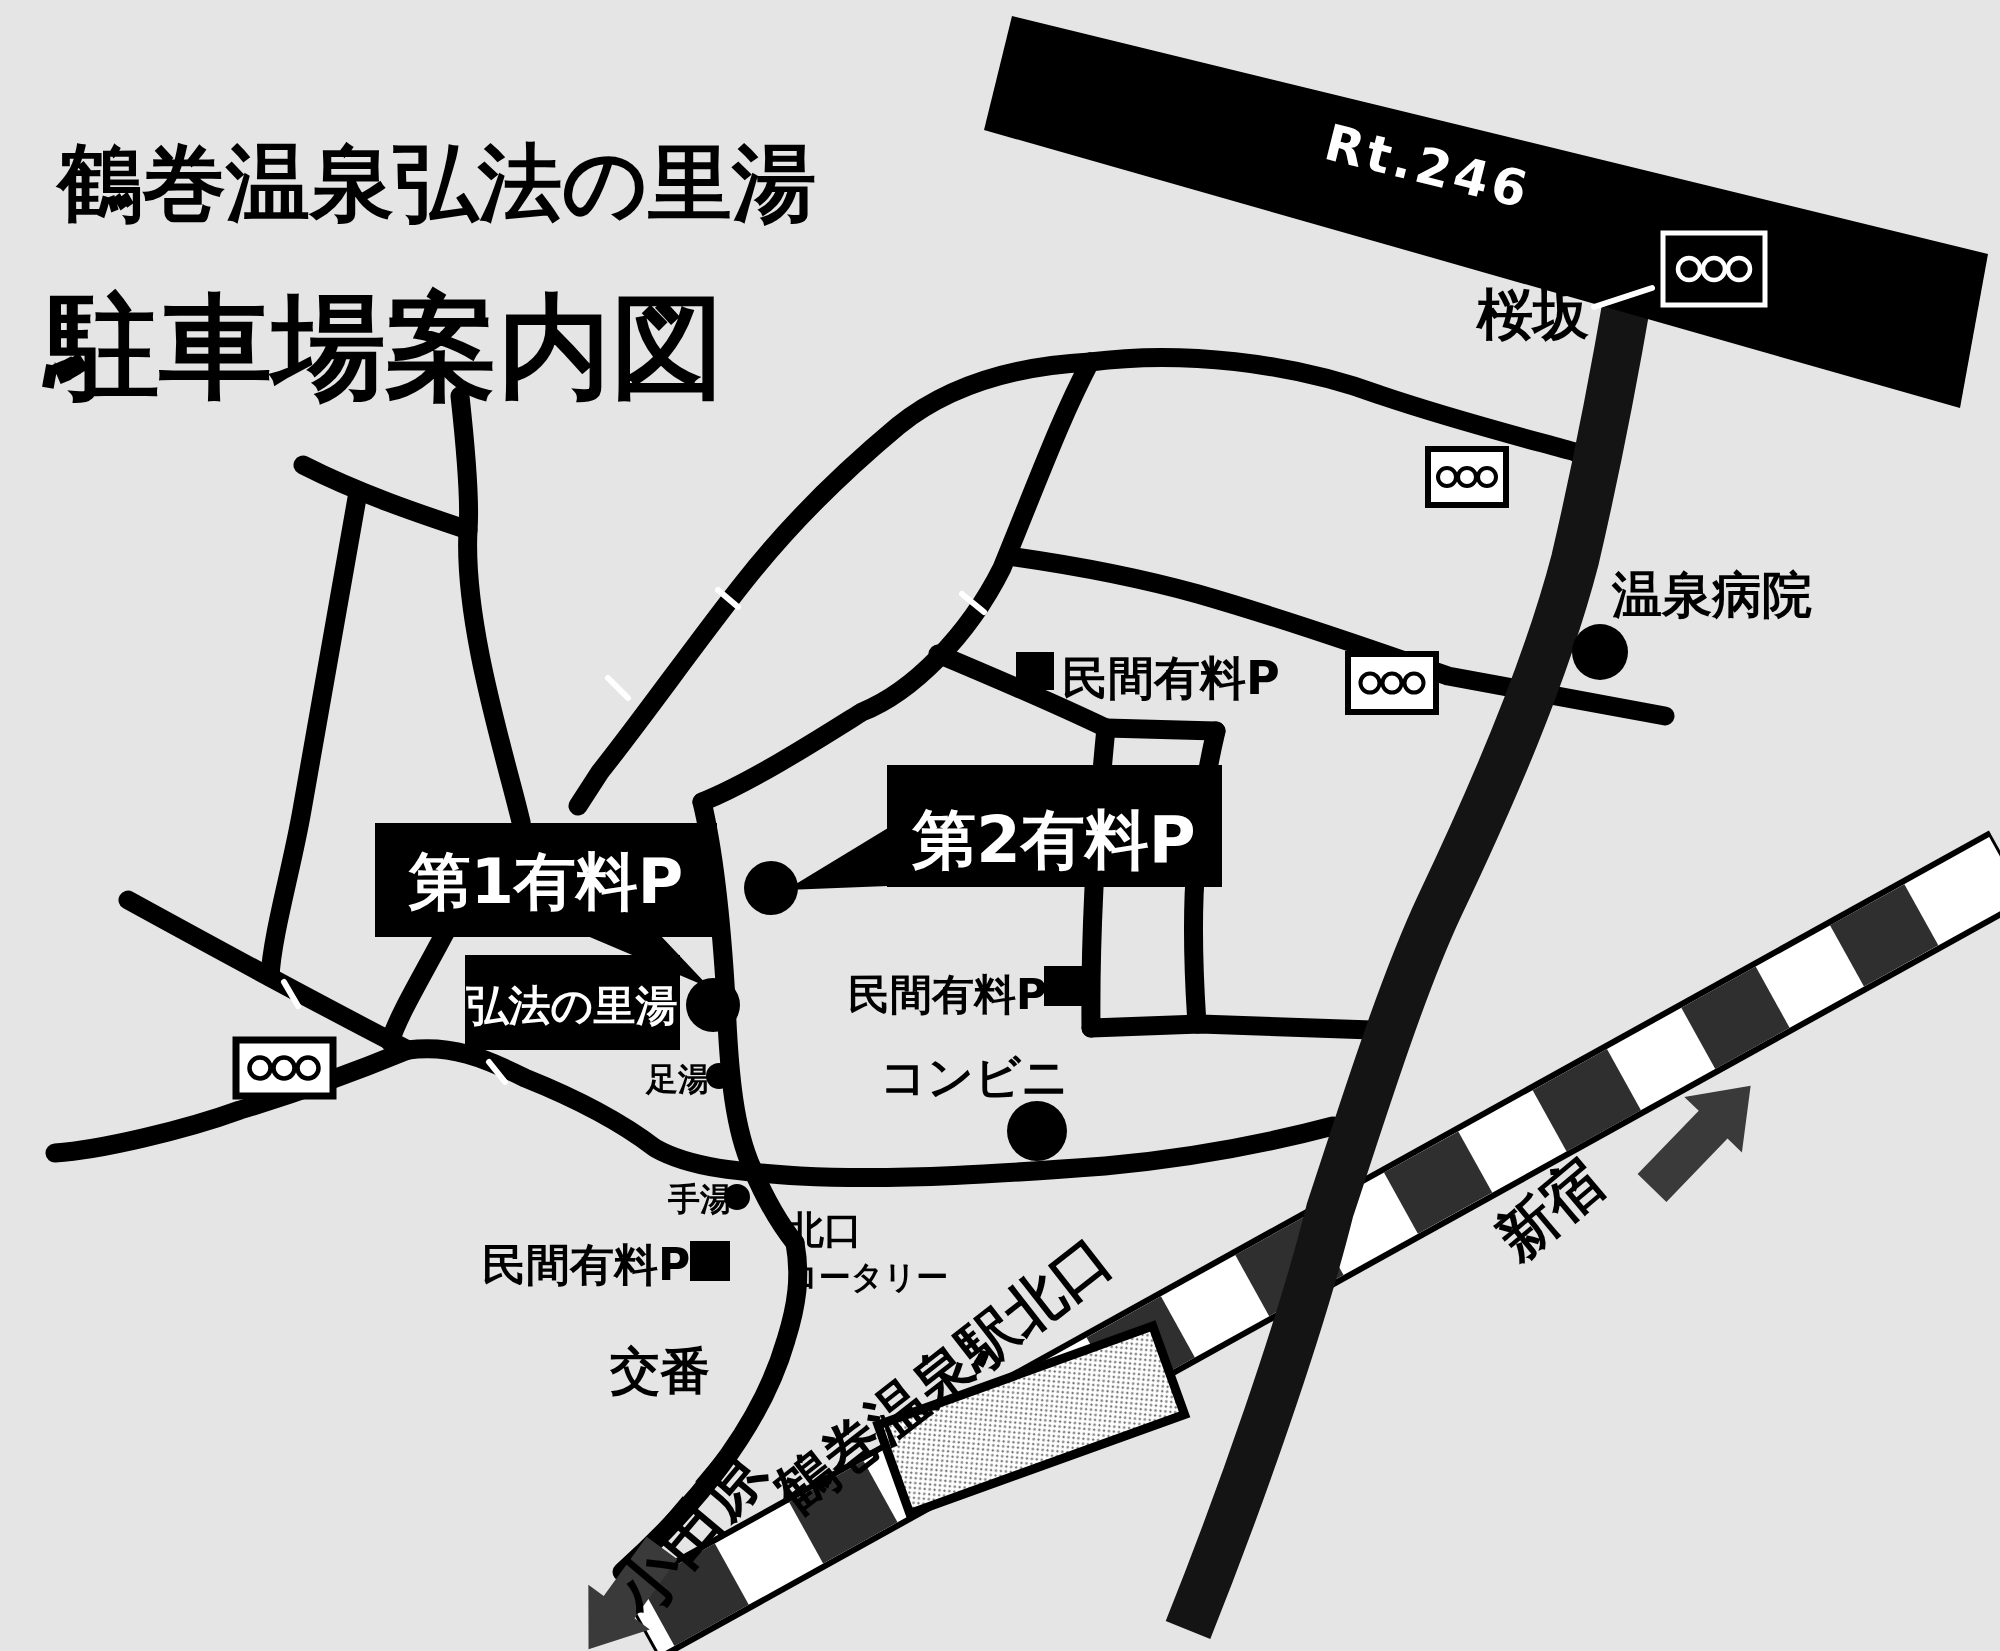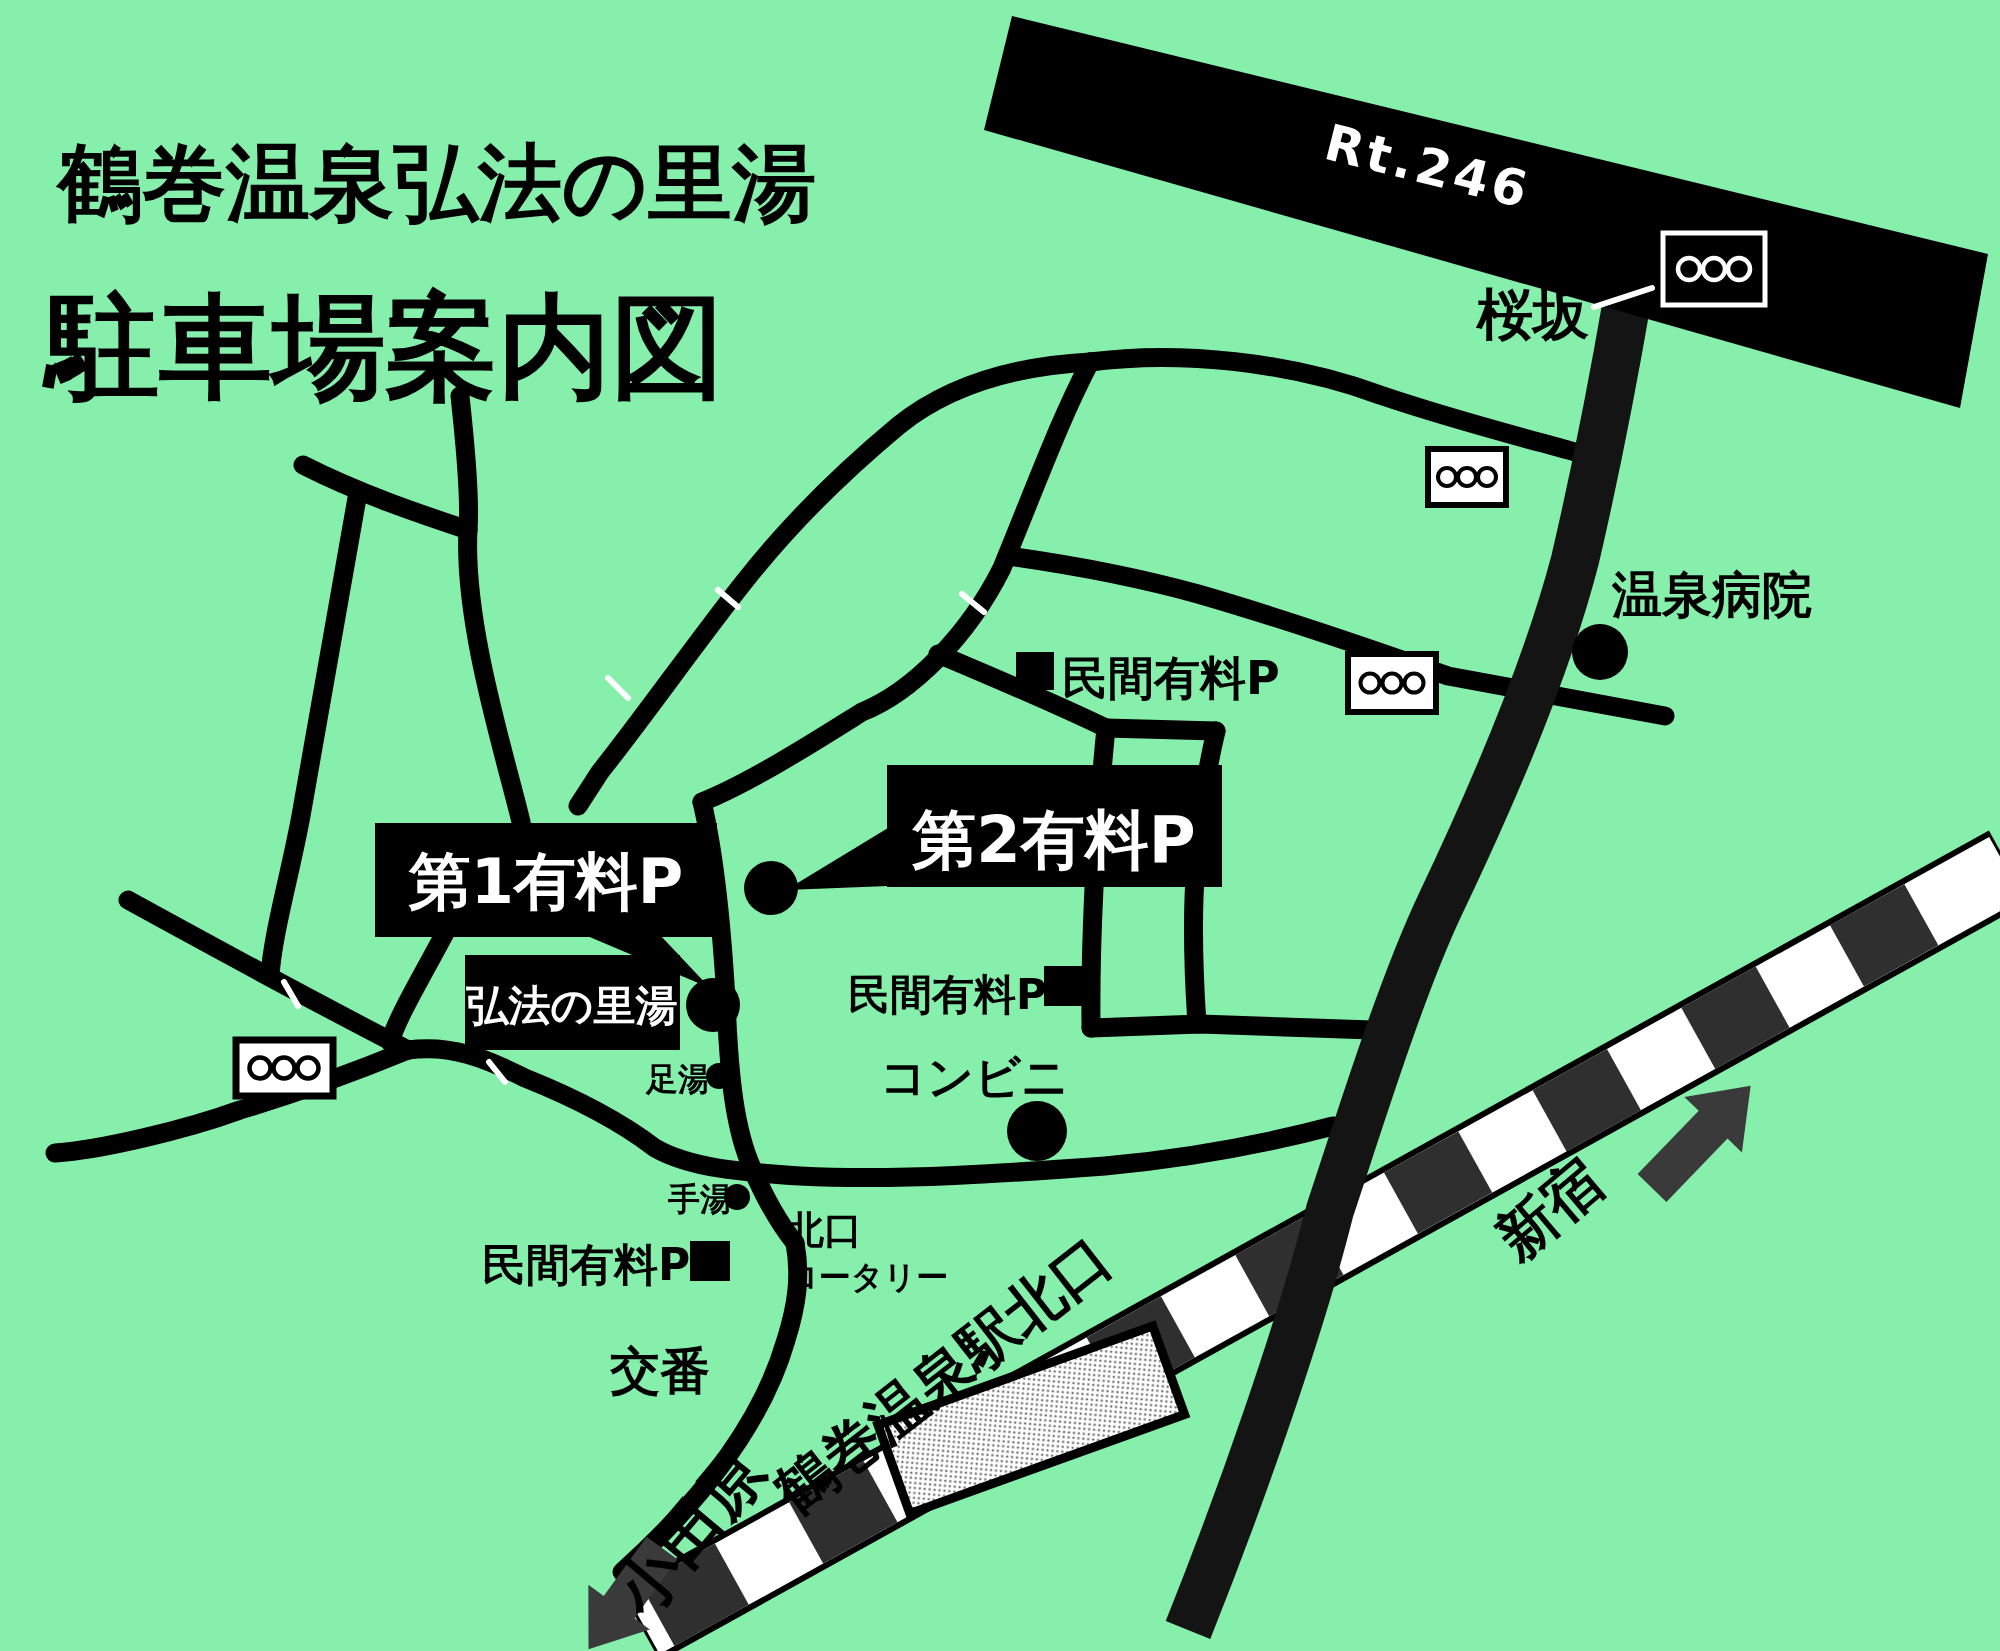--- a/index.html
+++ b/index.html
@@ -1,16 +1,16 @@
 <!DOCTYPE html>
 <html lang="ja"><head>
 <meta charset="utf-8">
 <style>
   html,body{margin:0;padding:0;background:#fff;}
-  #stage{position:relative;width:2000px;height:1651px;background:#86efac;overflow:hidden;
+  #stage{position:relative;width:2000px;height:1651px;background:#e5e5e5;overflow:hidden;
          font-family:"DejaVu Sans","Liberation Sans",sans-serif;}
   svg{display:block;}
   text{font-family:"DejaVu Sans","Liberation Sans",sans-serif;font-weight:700;}
 </style>
 </head>
 <body>
 
 <div id="stage">
 <svg width="2000" height="1651" viewBox="0 0 2000 1651" xmlns="http://www.w3.org/2000/svg">
 

